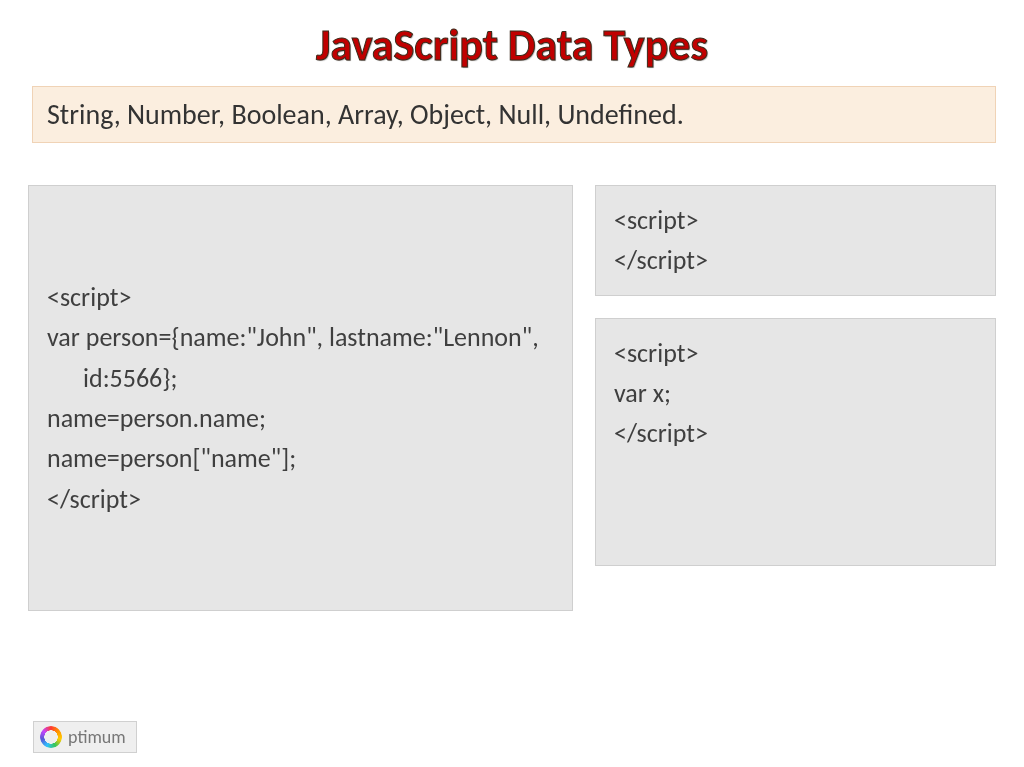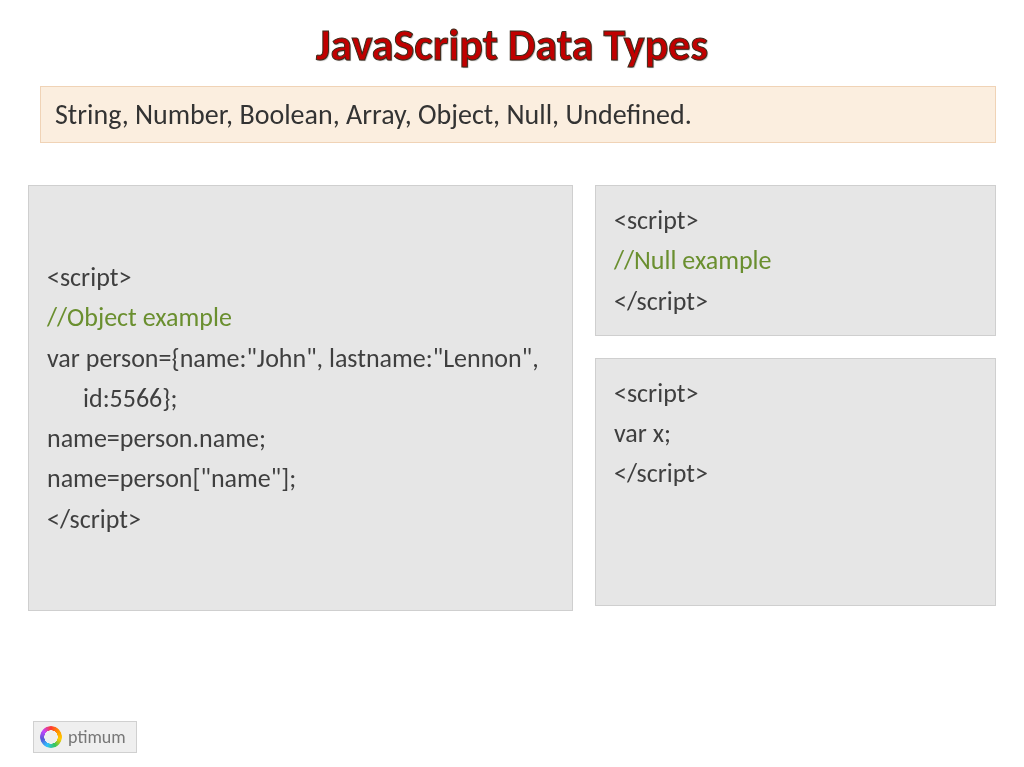--- a/index.html
+++ b/index.html
@@ -1,21 +1,21 @@
 <!DOCTYPE html>
 <html><head>
 <meta charset="utf-8">
 <style>
   html,body{margin:0;padding:0;width:1024px;height:767px;background:#fff;font-family:"Calibri","Segoe UI",sans-serif;}
   .slide{position:relative;width:1024px;height:767px;}
   .title{font-size:44px;font-weight:700;text-align:center;color:#c00000;
     -webkit-text-stroke:1px #3b2a1a;
     text-shadow:1px 1px 1px rgba(0,0,0,.35);
     padding-top:18px;}
-  .subtitle-box{margin:14px 28px 0 40px;background:#fbeedf;border:1px solid #f0d3b6;
+  .subtitle-box{margin:14px 28px 0 32px;background:#fbeedf;border:1px solid #f0d3b6;
     padding:10px 14px;font-size:28px;color:#333;}
   .content{display:flex;gap:22px;margin:42px 28px 0 28px;align-items:flex-start;}
   .left{flex:0 0 545px;display:flex;flex-direction:column;gap:22px;}
   .right{flex:1;display:flex;flex-direction:column;gap:22px;}
   .code-box{background:#e6e6e6;border:1px solid #cfcfcf;padding:14px 18px;font-size:26px;color:#3f3f3f;line-height:1.55;}
   .left .code-box{min-height:396px;display:flex;flex-direction:column;justify-content:center;}
   .right .code-box.third{min-height:218px;}
   .comment{color:#6a8f2f;}
   .indent{padding-left:36px;display:block;}
   .logo{position:absolute;left:14px;bottom:14px;display:flex;align-items:center;gap:6px;
@@ -30,34 +30,32 @@
 <div class="slide">
 
 <div class="title">JavaScript Data Types</div>
 
 <div class="subtitle-box">String, Number, Boolean, Array, Object, Null, Undefined.</div>
 
 <div class="content">
   <div class="left">
     <div class="code-box">
       <div>&lt;script&gt;</div>
-      <div class="comment">//Object example</div>
       <div>
         <span>var person={name:"John", lastname:"Lennon",</span>
         <span class="indent">id:5566};</span>
       </div>
       <div>name=person.name;</div>
       <div>name=person["name"];</div>
       <div>&lt;/script&gt;</div>
     </div>
   </div>
   <div class="right">
     <div class="code-box">
       <div>&lt;script&gt;</div>
-      <div class="comment">//Null example</div>
       <div>&lt;/script&gt;</div>
     </div>
     <div class="code-box third">
       <div>&lt;script&gt;</div>
       <div>var x;</div>
       <div>&lt;/script&gt;</div>
     </div>
   </div>
 </div>
 

